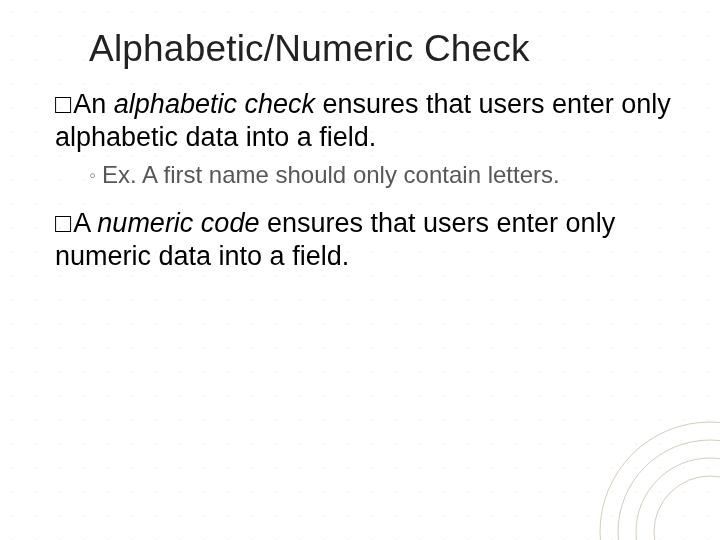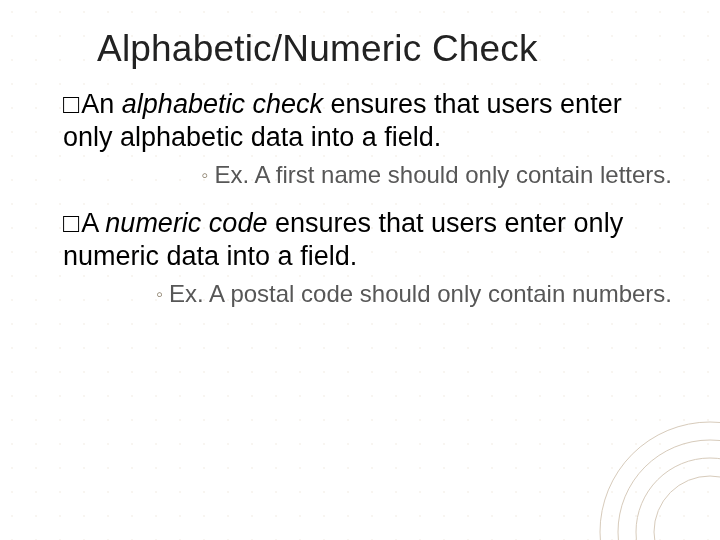--- a/index.html
+++ b/index.html
@@ -6,21 +6,21 @@
   html, body { width: 720px; height: 540px; overflow: hidden; }
   body {
     background: #ffffff;
     font-family: Arial, Helvetica, sans-serif;
     color: #000;
     position: relative;
   }
   .slide {
     width: 720px;
     height: 540px;
-    padding: 24px 44px 20px 39px;
+    padding: 24px 44px 20px 31px;
     position: relative;
     background:
       radial-gradient(circle at 12px 12px, rgba(210,190,160,0.15) 1px, transparent 1.5px) 0 0 / 24px 24px,
       #ffffff;
   }
   .title {
     font-size: 37px;
     font-weight: 400;
     color: #222;
     margin: 4px 0 18px 58px;
@@ -46,21 +46,20 @@
   }
   .lvl1-wrap {
     padding-left: 0;
     margin-bottom: 8px;
   }
   .lvl2 {
     font-size: 24px;
     line-height: 1.22;
     color: #575757;
     margin: 6px 0 18px 34px;
-    text-align: right;
   }
   .lvl2 .ring {
     display: inline-block;
     color: #8f8470;
     font-size: 20px;
     margin-right: 6px;
     vertical-align: 1px;
   }
   .italic { font-style: italic; }
   .deco {
@@ -87,23 +86,20 @@
       </div>
       <div class="lvl2 lvl2-wrap">
         <span class="ring">◦</span><span>Ex. A first name should only contain letters.</span>
       </div>
     </div>
 
     <div class="lvl1-wrap">
       <div class="lvl1">
         <span class="glyph">□</span><span>A </span><span class="italic">numeric code</span><span> ensures that users enter only numeric data into a field.</span>
       </div>
-      <div class="lvl2 lvl2-wrap">
-        <span class="ring">◦</span><span>Ex. A postal code should only contain numbers.</span>
-      </div>
     </div>
 
   </div>
 
   <svg class="deco" viewBox="0 0 160 130">
     <circle cx="150" cy="122" r="110" fill="none" stroke="#d7cbbb" stroke-width="1"></circle>
     <circle cx="150" cy="122" r="92" fill="none" stroke="#d7cbbb" stroke-width="1"></circle>
     <circle cx="150" cy="122" r="74" fill="none" stroke="#d7cbbb" stroke-width="1"></circle>
     <circle cx="150" cy="122" r="56" fill="none" stroke="#d7cbbb" stroke-width="1"></circle>
   </svg>

